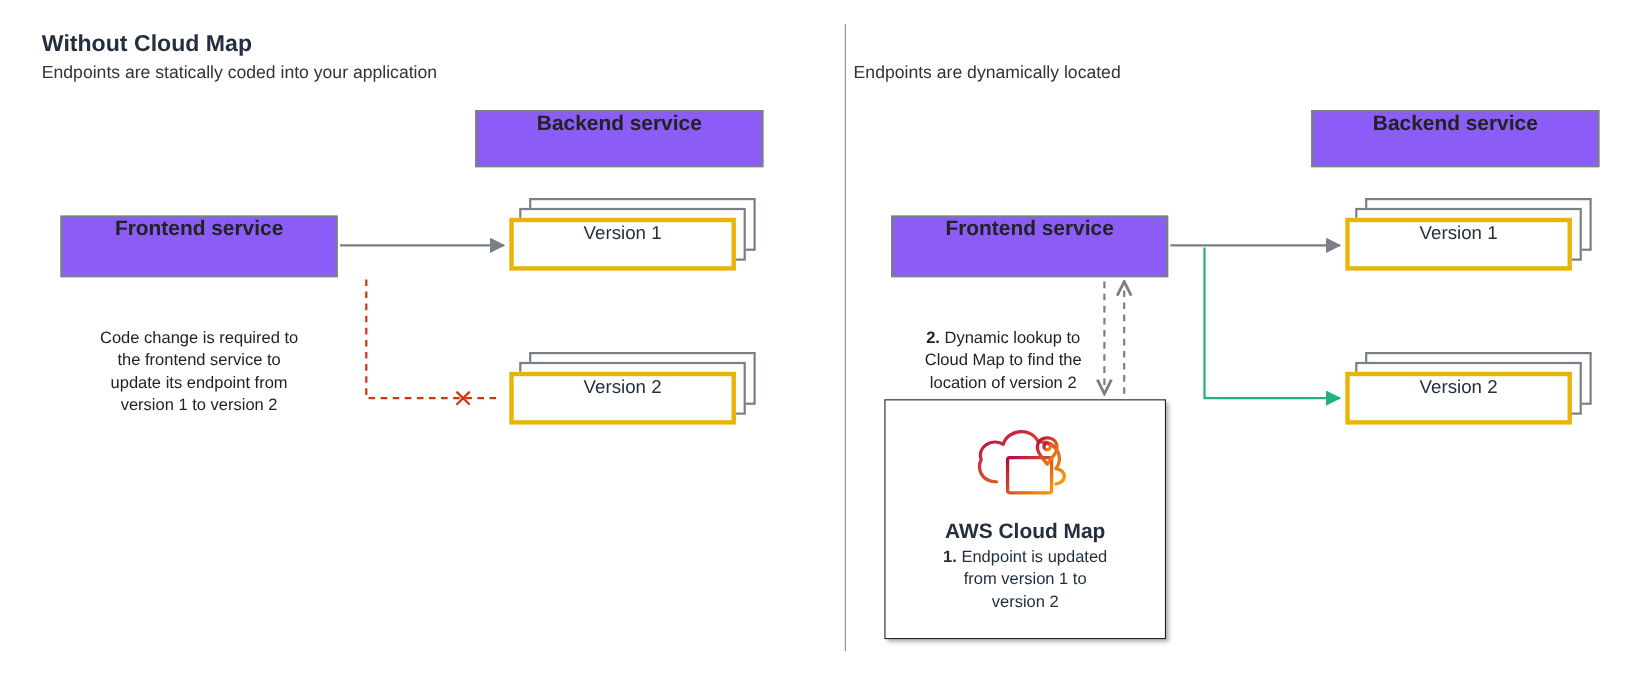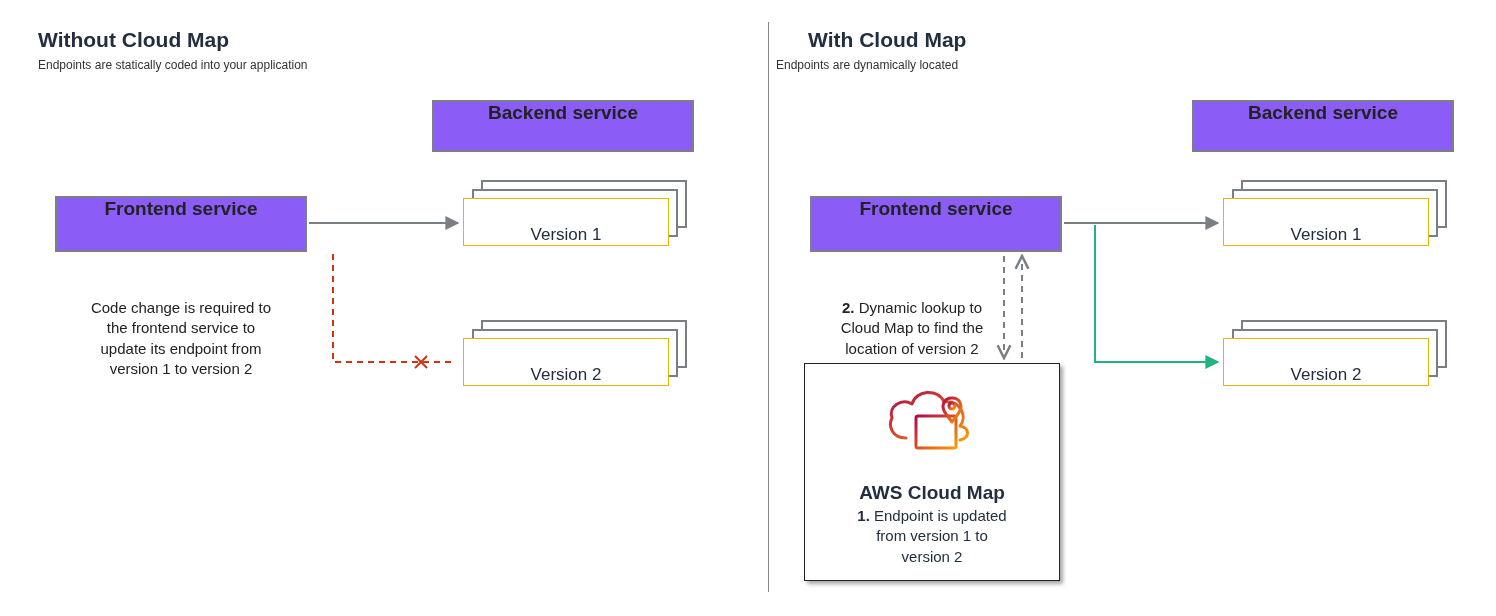--- a/index.html
+++ b/index.html
@@ -25,21 +25,21 @@
     border-left: 1px solid #888;
   }
   .panel-title {
     position: absolute;
     font-weight: 700;
     font-size: 21px;
     color: #232f3e;
   }
   .panel-sub {
     position: absolute;
-    font-size: 12px;
+    font-size: 16px;
     color: #333;
   }
   .box {
     position: absolute;
     border: 2px solid #7a7f85;
     background: #8b5cf6;
     text-align: center;
     font-weight: 700;
     color: #222;
     display: flex;
@@ -57,25 +57,25 @@
   }
   .note .b { font-weight: 700; }
   .stack-card {
     position: absolute;
     border: 2px solid #7a7f85;
     background: #fff;
     box-sizing: border-box;
   }
   .stack-front {
     position: absolute;
-    border: 1px solid #eab308;
+    border: 4px solid #eab308;
     background: #fff;
     box-sizing: border-box;
     display: flex;
-    align-items: flex-end;
+    align-items: flex-start;
     justify-content: center;
     font-weight: 400;
     font-size: 17px;
   }
   svg.overlay {
     position: absolute;
     top: 0;
     left: 0;
     pointer-events: none;
   }
@@ -84,21 +84,21 @@
     border: 1px solid #222;
     background: #fff;
     box-shadow: 3px 3px 4px rgba(0,0,0,0.35);
     box-sizing: border-box;
     text-align: center;
     padding-top: 14px;
   }
   .cloudmap-title {
     font-weight: 700;
     font-size: 19px;
-    margin-top: 22px;
+    margin-top: 12px;
   }
   .cloudmap-desc {
     font-size: 15px;
     line-height: 1.35;
     margin-top: 2px;
   }
   .cloudmap-desc .b { font-weight: 700; }
 </style>
 </head>
 <body>
@@ -125,21 +125,20 @@
   <div class="stack-front" style="left:463px; top:198px; width:206px; height:48px;">
     <span>Version 1</span>
   </div>
 
   <div class="stack-card" style="left:481px; top:320px; width:206px; height:48px;"></div>
   <div class="stack-card" style="left:472px; top:329px; width:206px; height:48px;"></div>
   <div class="stack-front" style="left:463px; top:338px; width:206px; height:48px;">
     <span>Version 2</span>
   </div>
 
-  <div class="panel-title" style="left:808px; top:28px;">With Cloud Map</div>
   <div class="panel-sub" style="left:776px; top:58px;">Endpoints are dynamically located</div>
 
   <div class="box" style="left:810px; top:196px; width:252px; height:56px; font-size:19px;">
     <span>Frontend service</span>
   </div>
 
   <div class="note" style="left:812px; top:262px; width:200px;"><span class="b">2.</span> Dynamic lookup to<br>Cloud Map to find the<br>location of version 2</div>
 
 
   <div class="box" style="left:1192px; top:100px; width:262px; height:52px; font-size:19px;">

